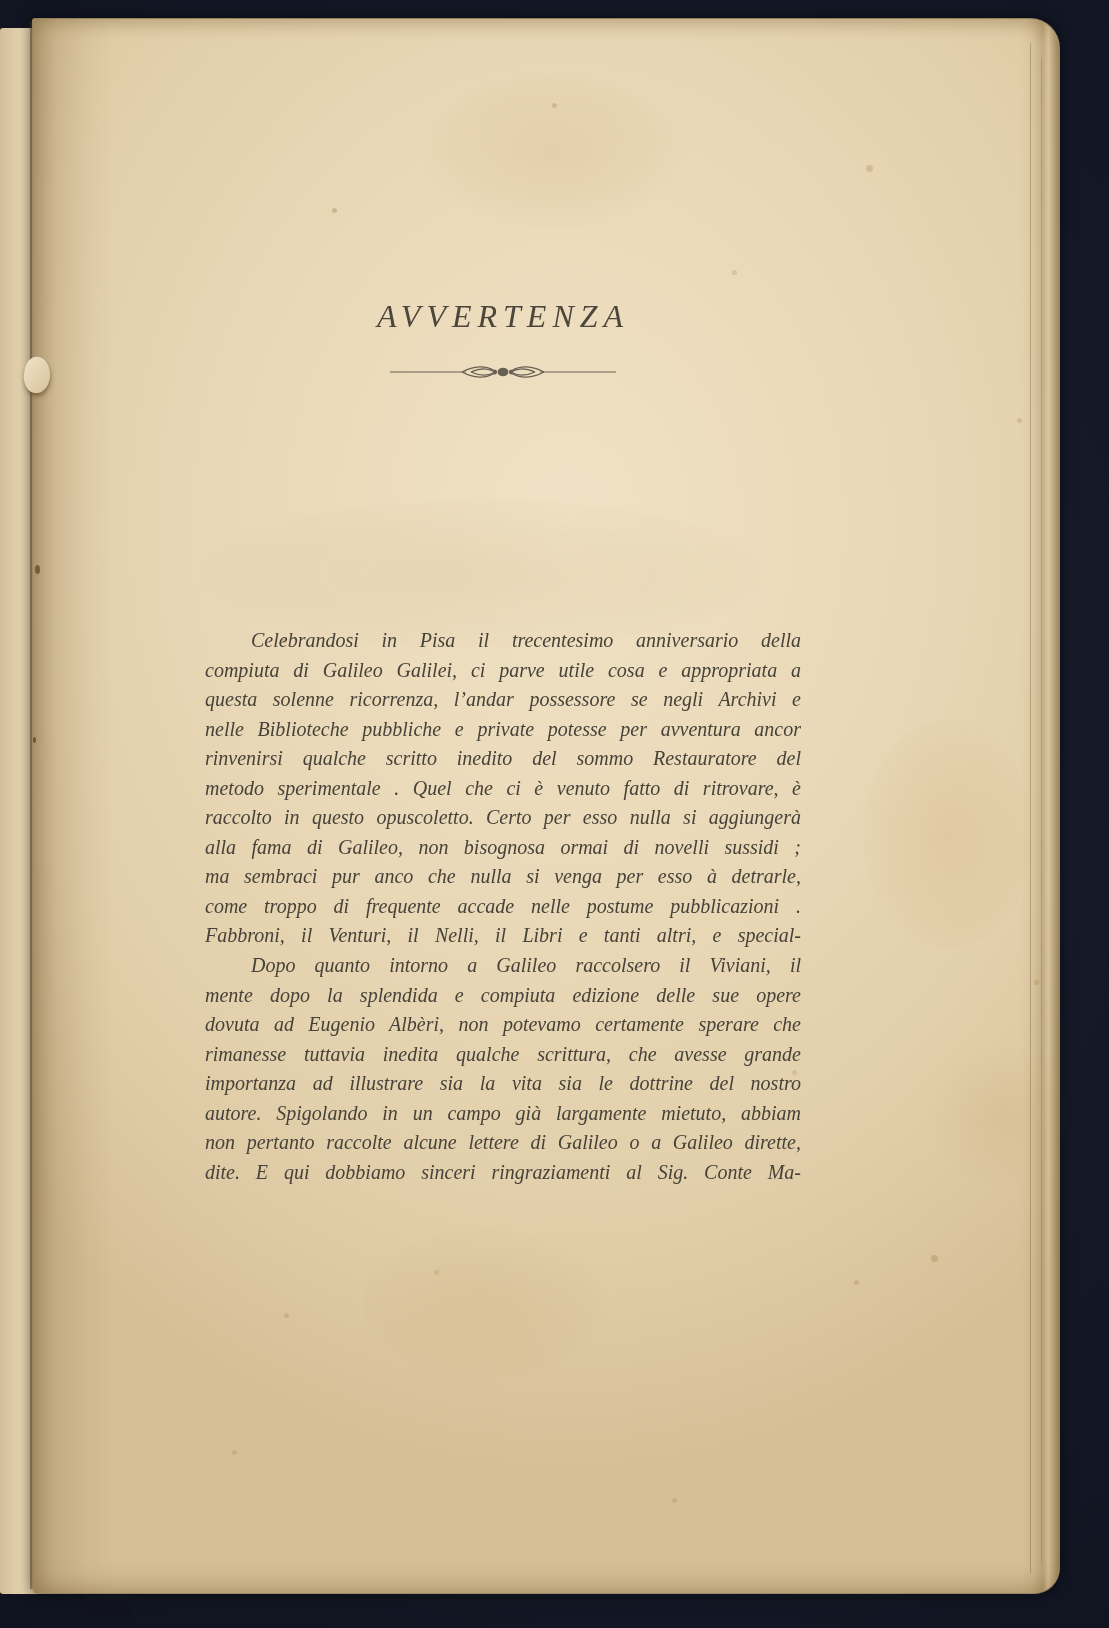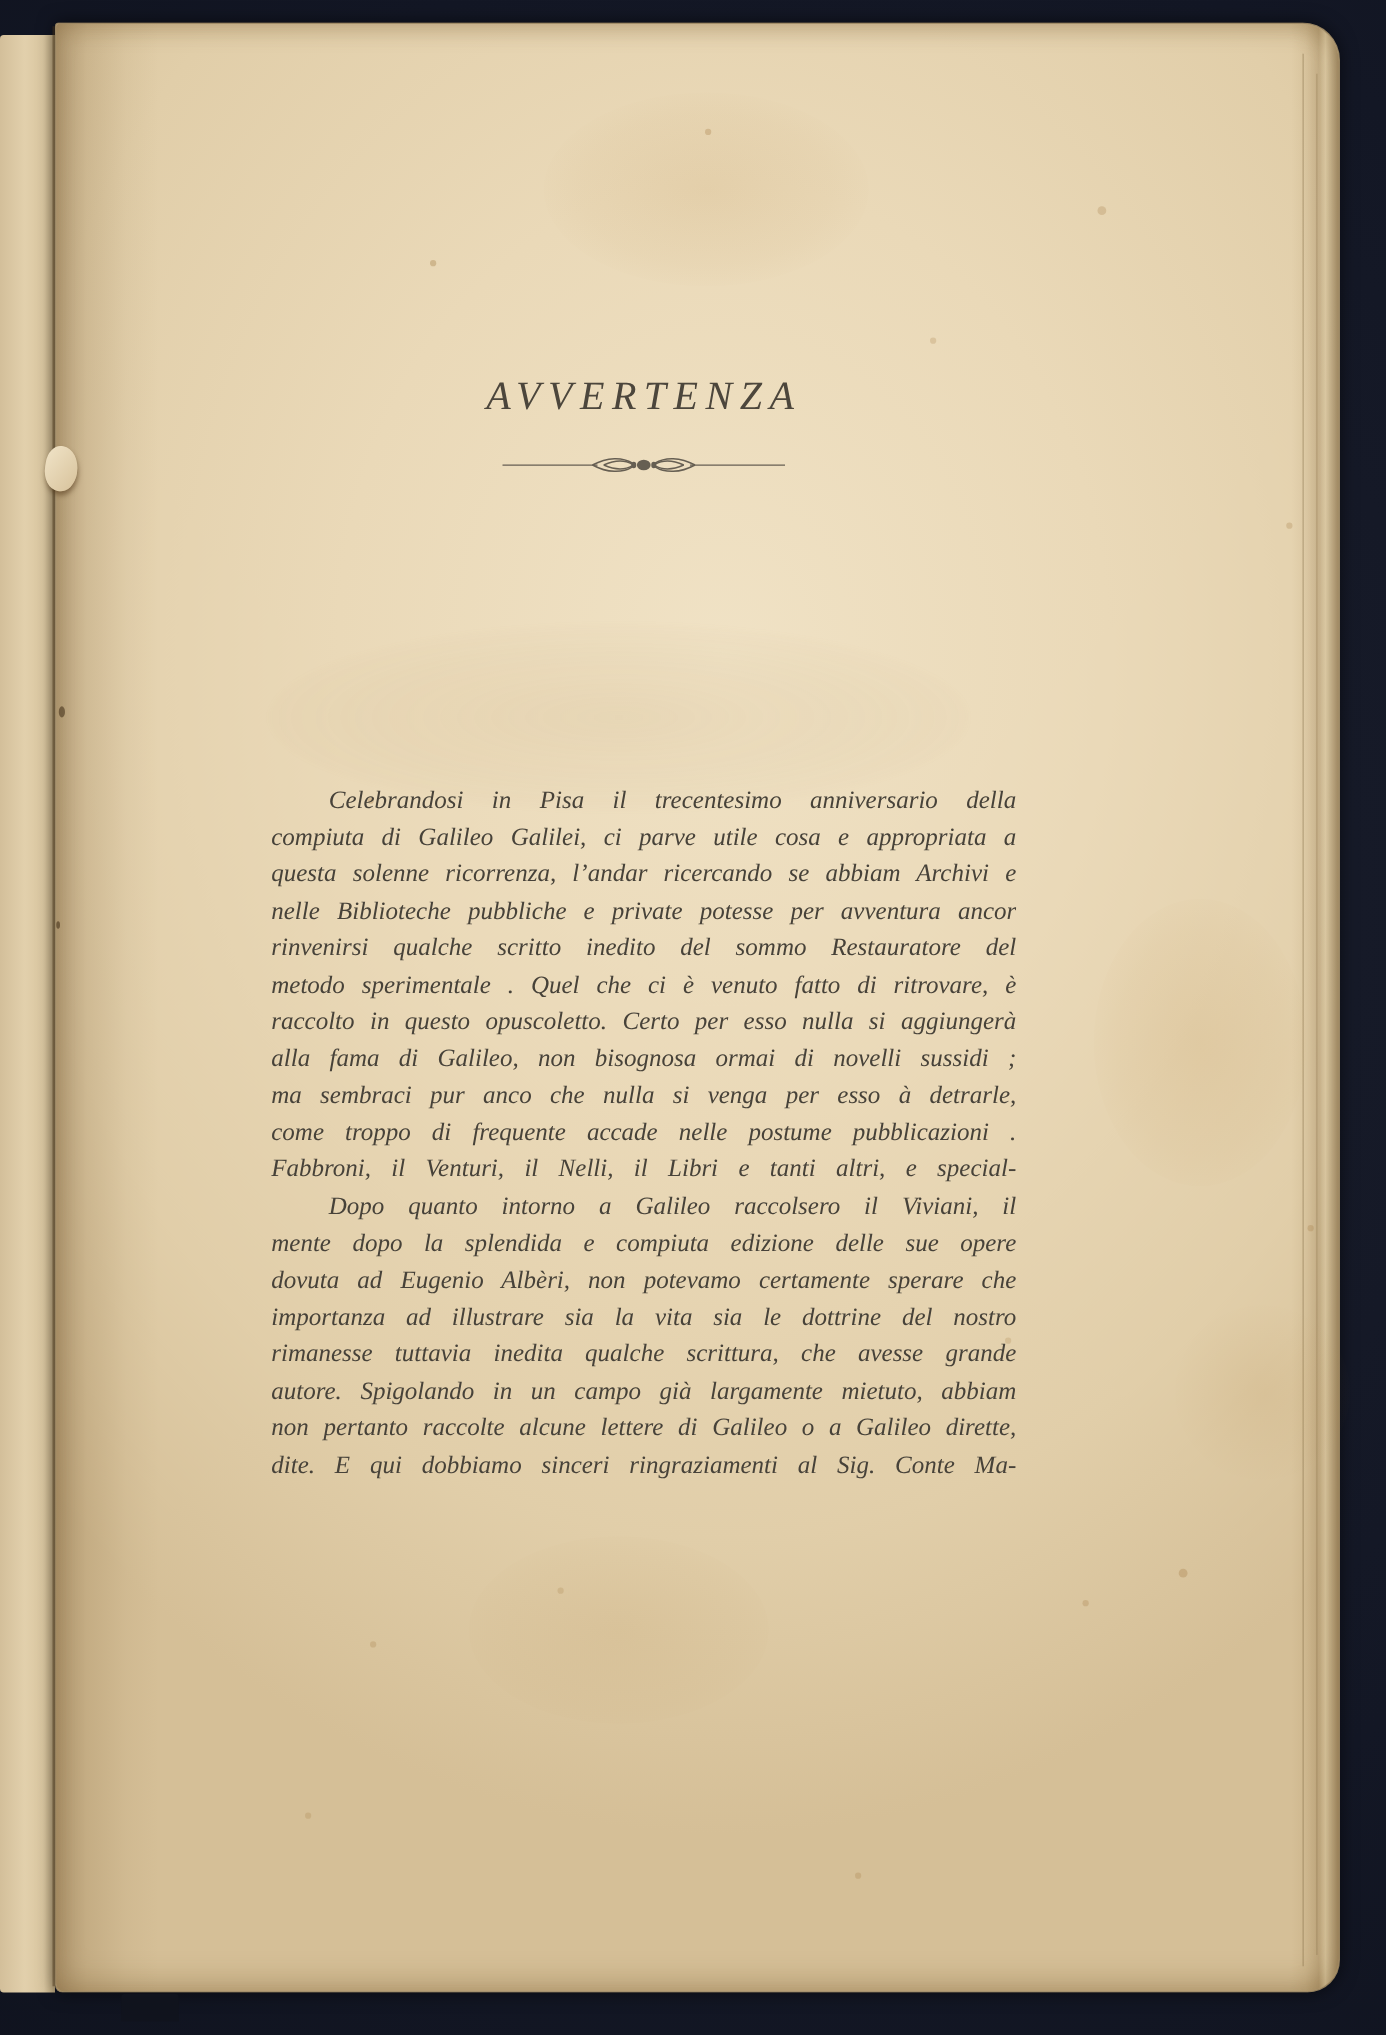--- a/index.html
+++ b/index.html
@@ -6,21 +6,21 @@
   body{background:#10131d;font-family:"Liberation Serif", serif;}
   .stage{position:relative;width:1109px;height:1628px;overflow:hidden;
          background:radial-gradient(ellipse 120% 90% at 60% 45%, #1a1e2c 0%, #131725 55%, #0d101a 100%);}
 
   
   .sliver{position:absolute;left:0;top:28px;width:44px;height:1566px;
           background:linear-gradient(90deg,#d3bf9a 0%,#e2d0ac 45%,#d9c6a0 80%,#b9a47c 100%);
           border-radius:3px 0 0 3px;}
 
   
-  .page{position:absolute;left:44px;top:18px;width:1026px;height:1574px;
+  .page{position:absolute;left:32px;top:18px;width:1026px;height:1574px;
         border-radius:3px 30px 26px 6px;
         border:1px solid rgba(96,76,44,.55);
         background:radial-gradient(ellipse 75% 60% at 52% 32%, #f0e2c5 0%, #ead9b8 40%, #e1cea9 75%, #d5bf97 100%);
         box-shadow:inset -8px 0 18px rgba(120,90,45,.28),
                    inset 0 -10px 22px rgba(120,90,45,.22),
                    inset 0 8px 16px rgba(130,100,55,.16),
                    0 0 14px rgba(0,0,0,.55);}
 
   .gutter{position:absolute;left:0;top:0;width:82px;height:100%;
           border-radius:3px 0 0 6px;
@@ -126,36 +126,36 @@
           <path d="M147 9 C 138 5, 130 5, 124 8.5"></path>
           <path d="M147 9 C 138 13, 130 13, 124 9.5"></path>
         </g>
       </svg>
     </div>
 
     <div class="text-block">
       <div class="para">
         <div class="line indent">Celebrandosi in Pisa il trecentesimo anniversario della</div>
         <div class="line">compiuta di Galileo Galilei, ci parve utile cosa e appropriata a</div>
-        <div class="line">questa solenne ricorrenza, l’andar ricercando se abbiam Archivi e</div>
+        <div class="line">questa solenne ricorrenza, l’andar possessore se negli Archivi e</div>
         <div class="line">nelle Biblioteche pubbliche e private potesse per avventura ancor</div>
         <div class="line">rinvenirsi qualche scritto inedito del sommo Restauratore del</div>
         <div class="line">metodo sperimentale . Quel che ci è venuto fatto di ritrovare, è</div>
         <div class="line">raccolto in questo opuscoletto. Certo per esso nulla si aggiungerà</div>
         <div class="line">alla fama di Galileo, non bisognosa ormai di novelli sussidi ;</div>
         <div class="line">ma sembraci pur anco che nulla si venga per esso à detrarle,</div>
         <div class="line">come troppo di frequente accade nelle postume pubblicazioni .</div>
       </div>
       <div class="para">
         <div class="line">Fabbroni, il Venturi, il Nelli, il Libri e tanti altri, e special-</div>
         <div class="line indent">Dopo quanto intorno a Galileo raccolsero il Viviani, il</div>
         <div class="line">mente dopo la splendida e compiuta edizione delle sue opere</div>
         <div class="line">dovuta ad Eugenio Albèri, non potevamo certamente sperare che</div>
+        <div class="line">rimanesse tuttavia inedita qualche scrittura, che avesse grande</div>
         <div class="line">importanza ad illustrare sia la vita sia le dottrine del nostro</div>
-        <div class="line">rimanesse tuttavia inedita qualche scrittura, che avesse grande</div>
         <div class="line">autore. Spigolando in un campo già largamente mietuto, abbiam</div>
         <div class="line">non pertanto raccolte alcune lettere di Galileo o a Galileo dirette,</div>
         <div class="line">dite. E qui dobbiamo sinceri ringraziamenti al Sig. Conte Ma-</div>
       </div>
     </div>
 
     <div class="bottom-notch"></div>
   </div>
 
 </div>

